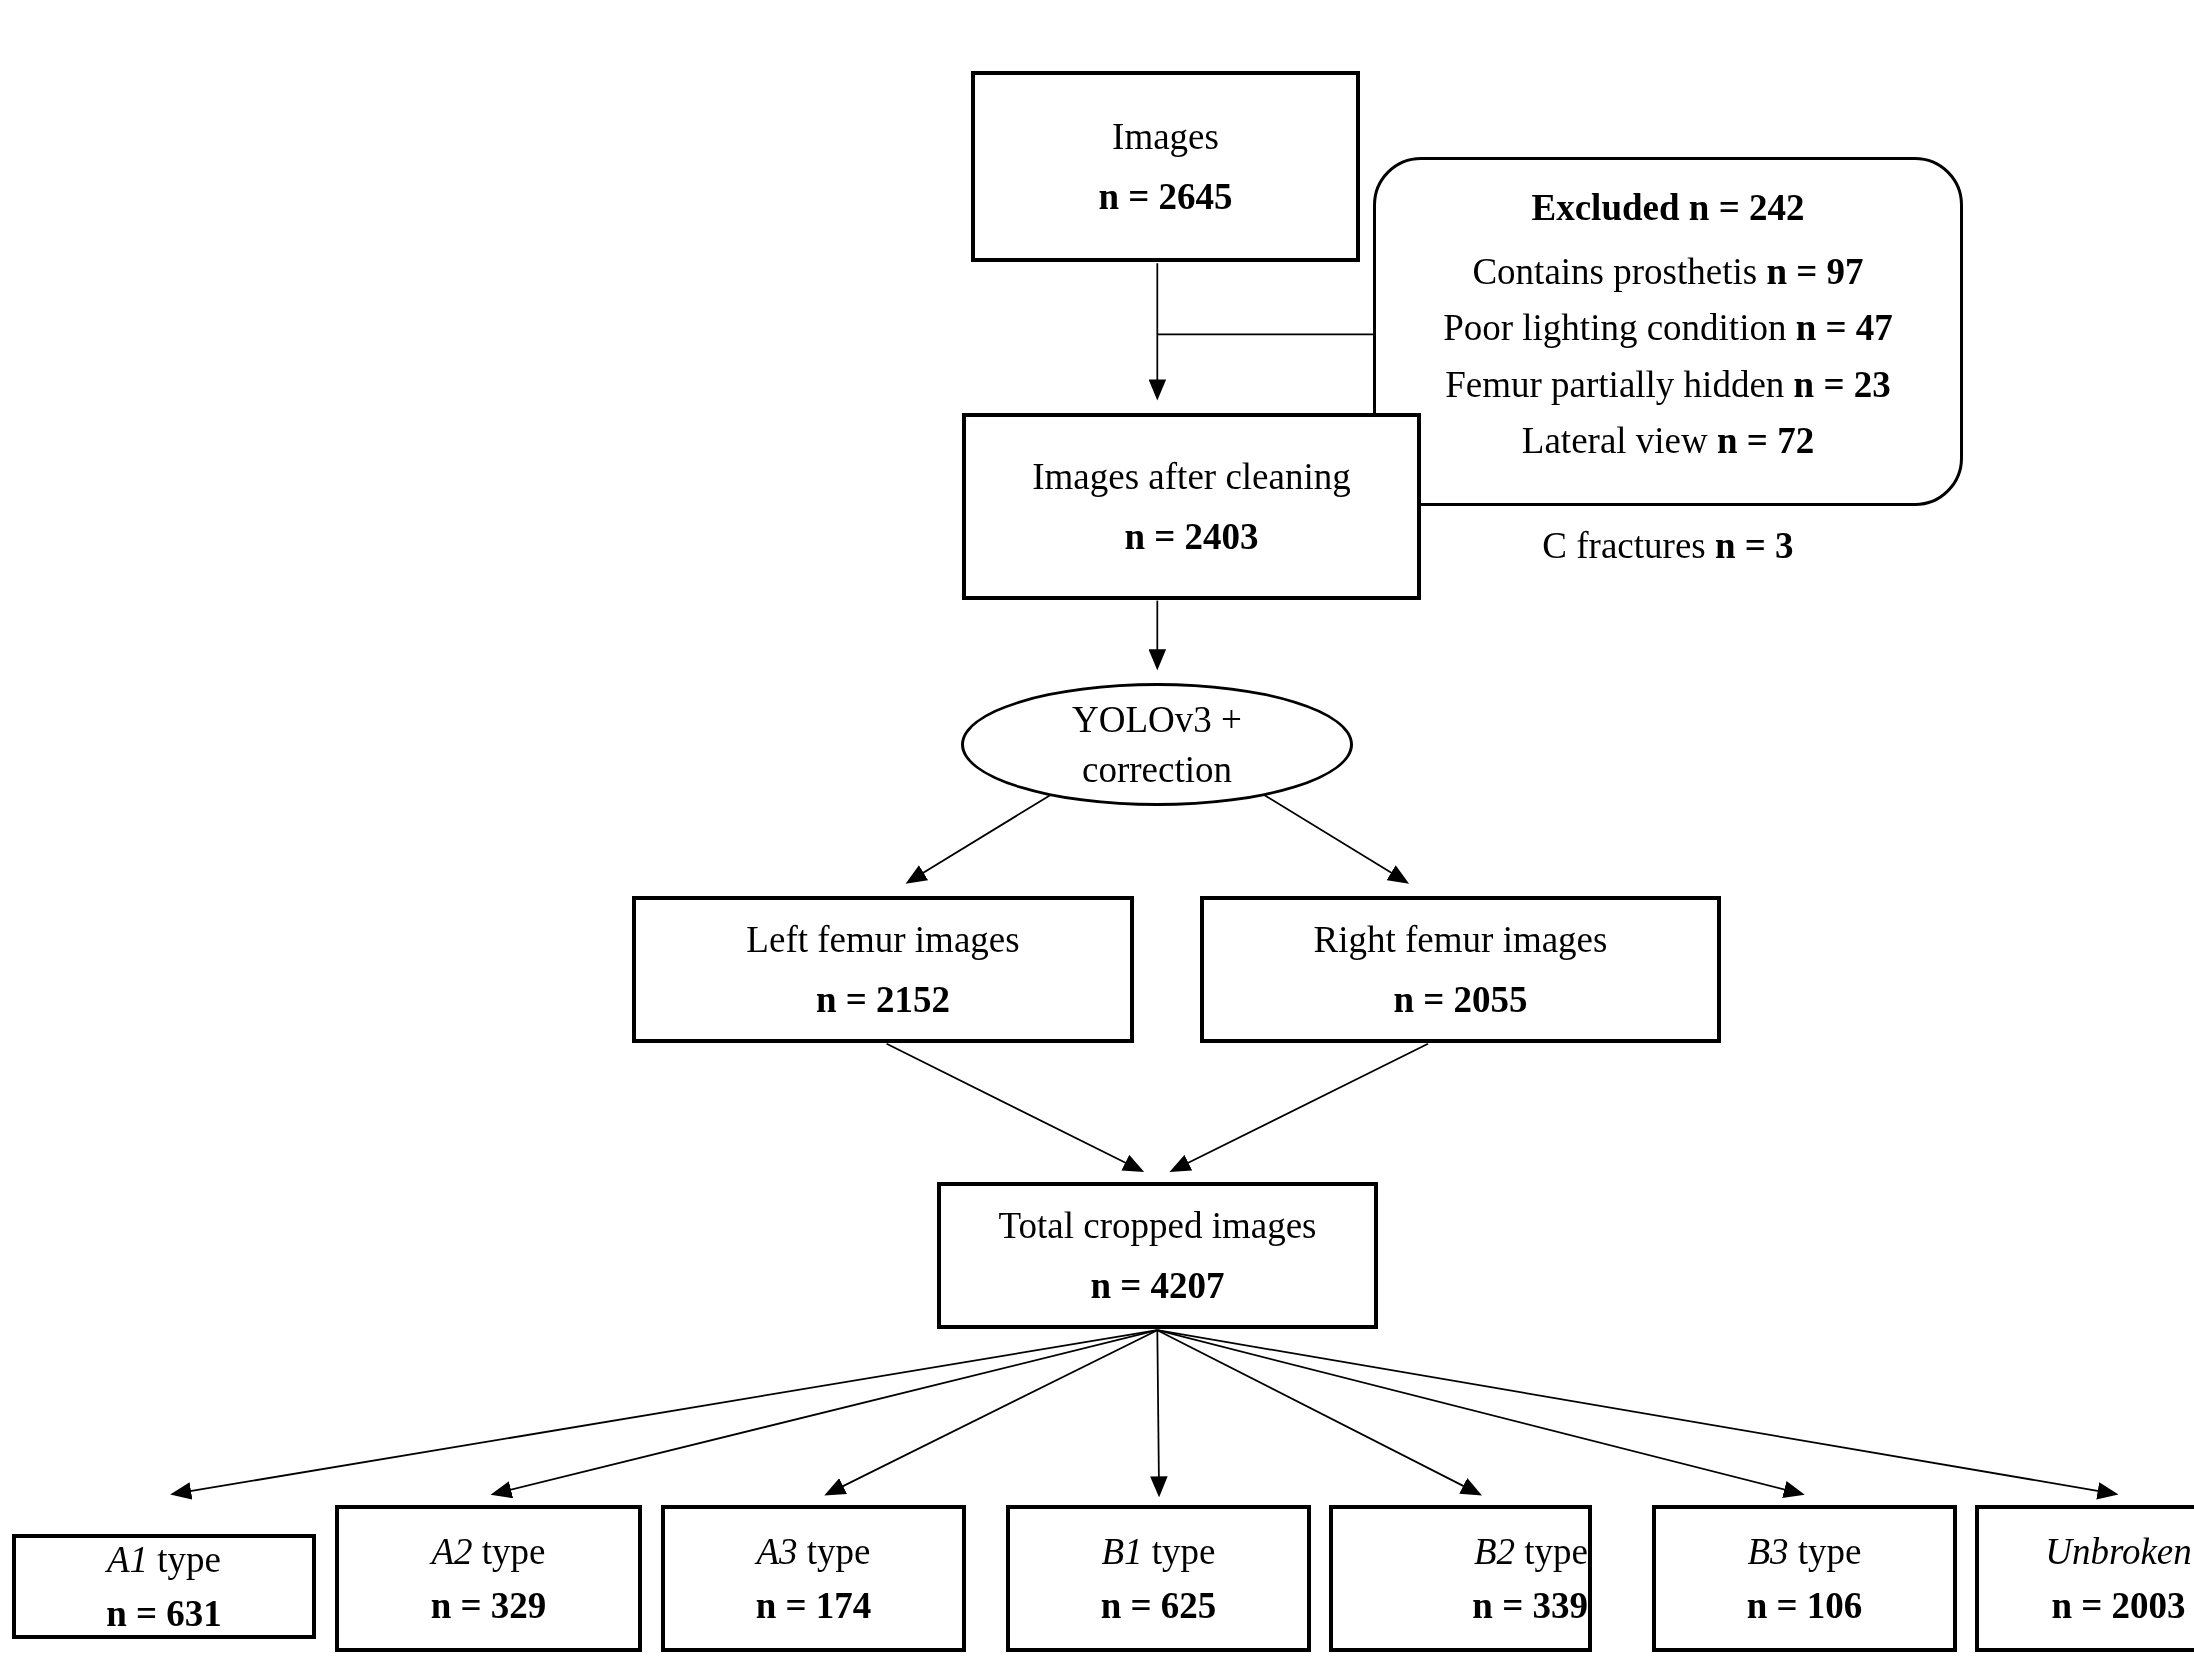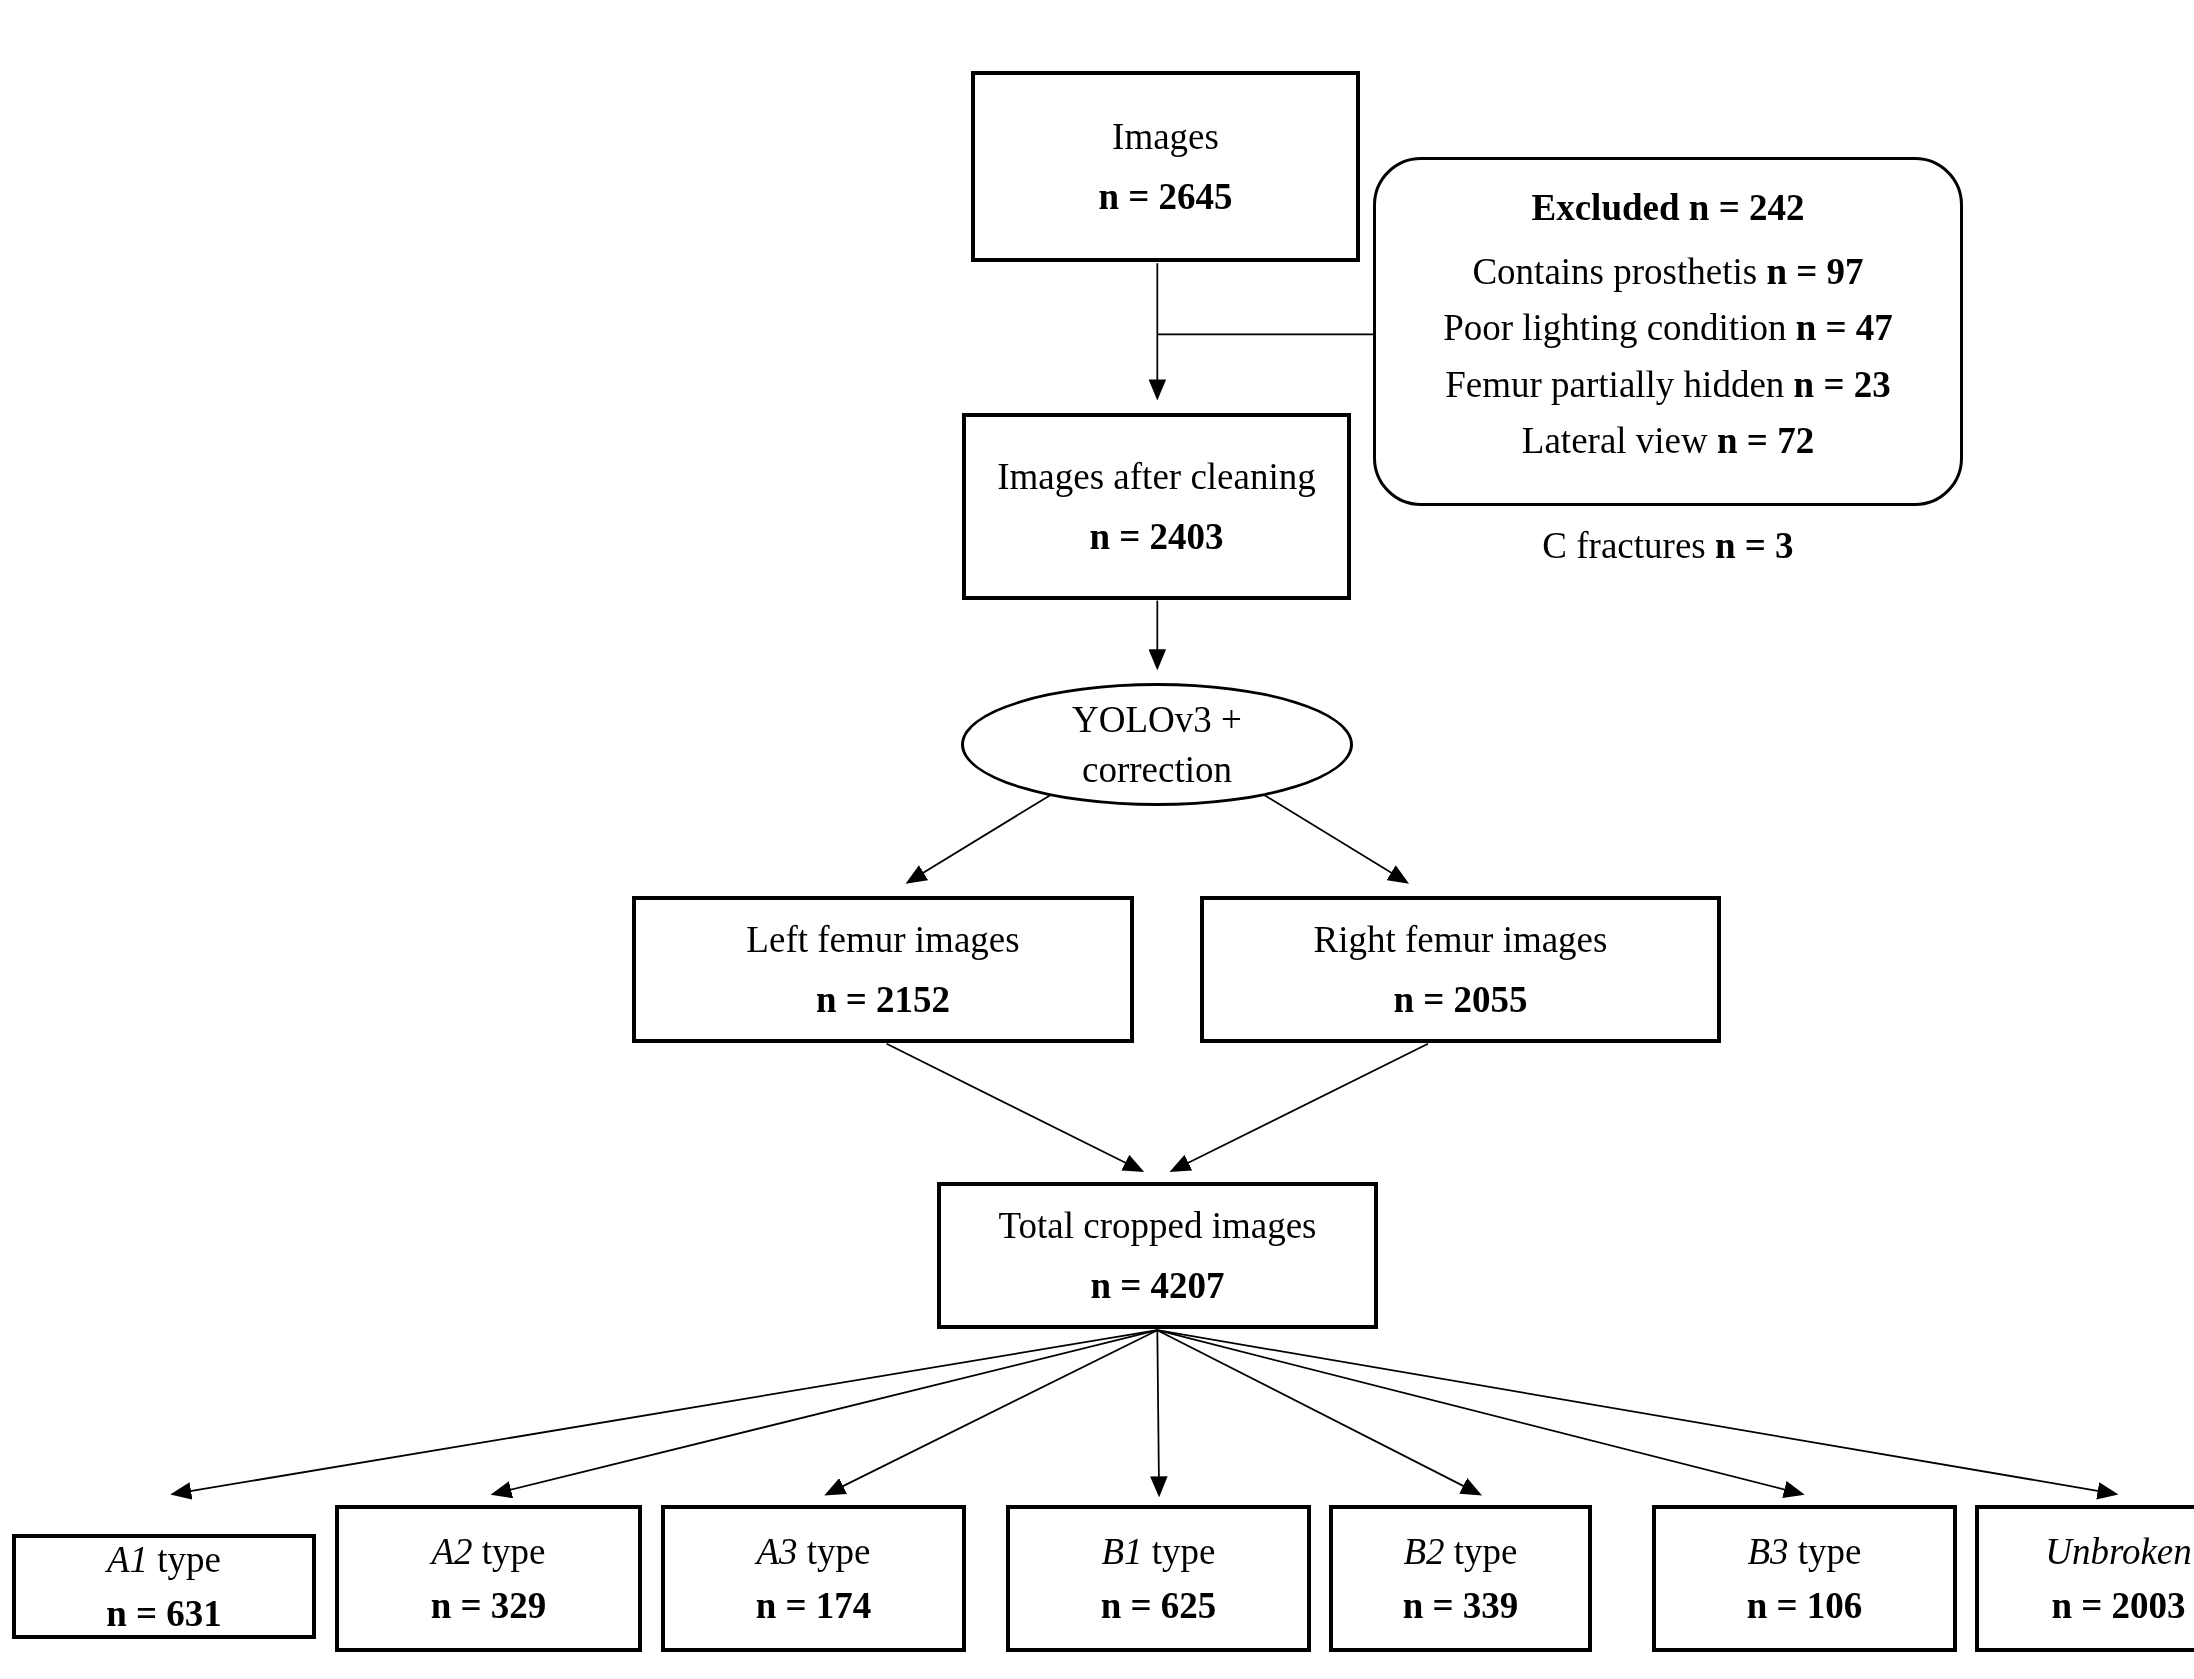--- a/index.html
+++ b/index.html
@@ -115,21 +115,21 @@
     <div class="ex-line">
       <span>Lateral view</span>
       <span class="b">n = 72</span>
     </div>
     <div class="ex-line gap">
       <span>C fractures</span>
       <span class="b">n = 3</span>
     </div>
   </div>
 
-  <div class="node" style="left:962px; top:413px; width:389px; height:187px;">
+  <div class="node" style="left:962px; top:413px; width:459px; height:187px;">
     <div>Images after cleaning</div>
     <div class="count">n = 2403</div>
   </div>
 
   <div class="node ellipse" style="left:961px; top:683px; width:392px; height:123px;">
     <div>YOLOv3 +</div>
     <div>correction</div>
   </div>
 
   <div class="node" style="left:632px; top:896px; width:502px; height:147px;align-items:center;">
@@ -160,21 +160,21 @@
   <div class="node typebox" style="left:661px; top:1505px; width:305px; height:147px;">
     <div><span class="it">A3</span> <span>type</span></div>
     <div class="count">n = 174</div>
   </div>
 
   <div class="node typebox" style="left:1006px; top:1505px; width:305px; height:147px;">
     <div><span class="it">B1</span> <span>type</span></div>
     <div class="count">n = 625</div>
   </div>
 
-  <div class="node typebox" style="left:1329px; top:1505px; width:263px; height:147px;">
+  <div class="node typebox" style="left:1329px; top:1505px; width:263px; height:147px;align-items:flex-end;">
     <div><span class="it">B2</span> <span>type</span></div>
     <div class="count">n = 339</div>
   </div>
 
   <div class="node typebox" style="left:1652px; top:1505px; width:305px; height:147px;">
     <div><span class="it">B3</span> <span>type</span></div>
     <div class="count">n = 106</div>
   </div>
 
   <div class="node typebox" style="left:1975px; top:1505px; width:287px; height:147px;">

